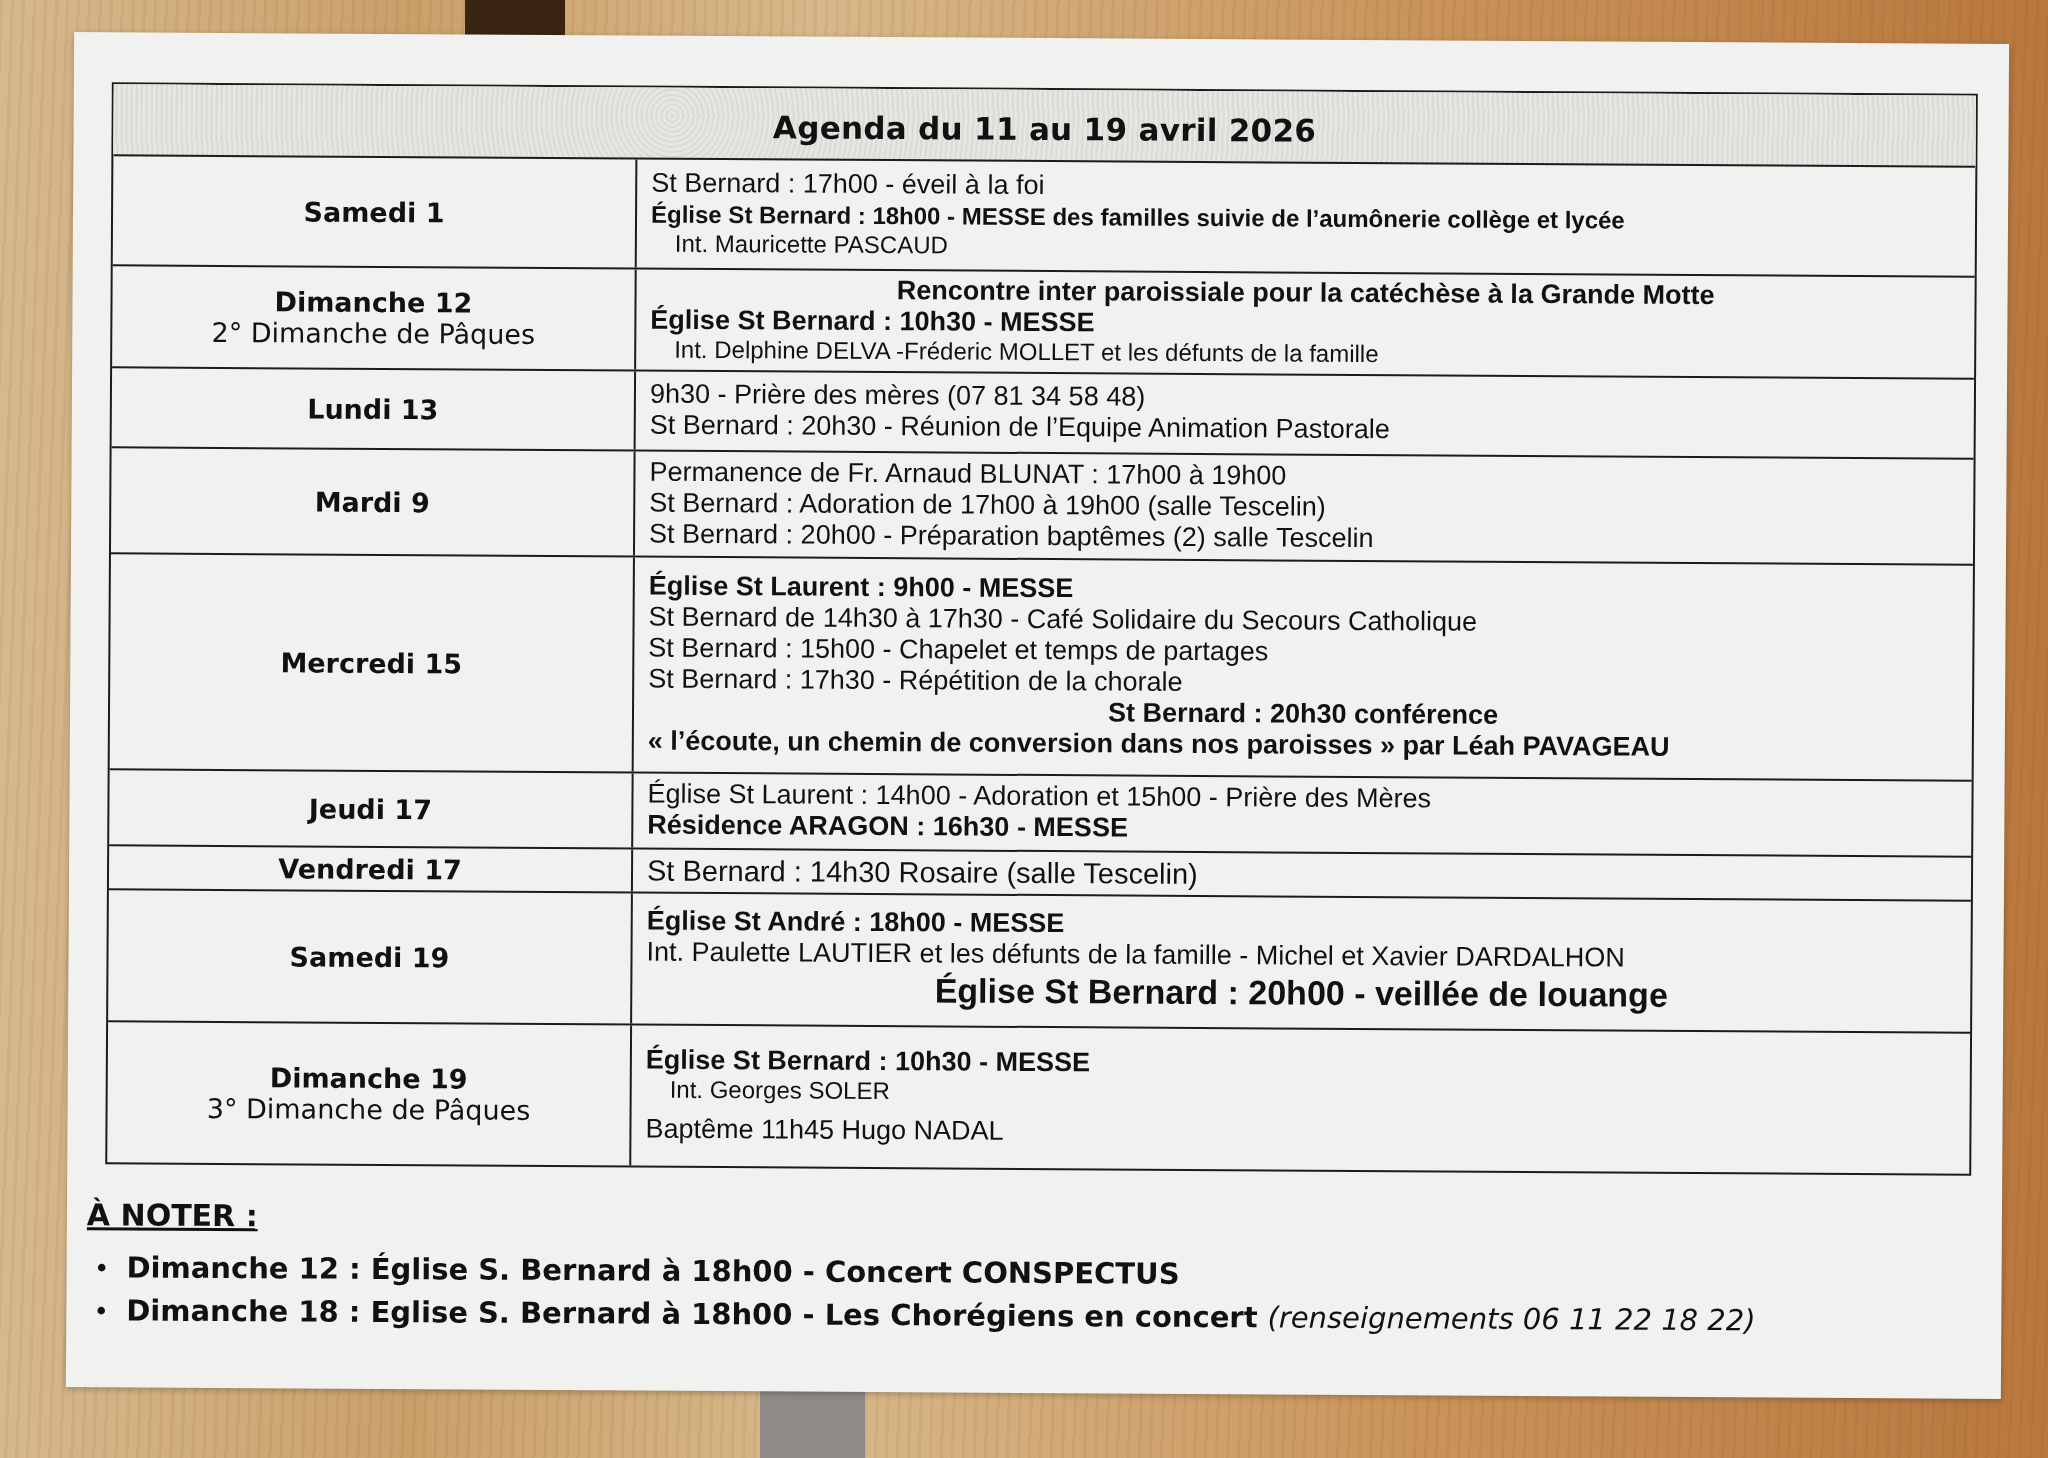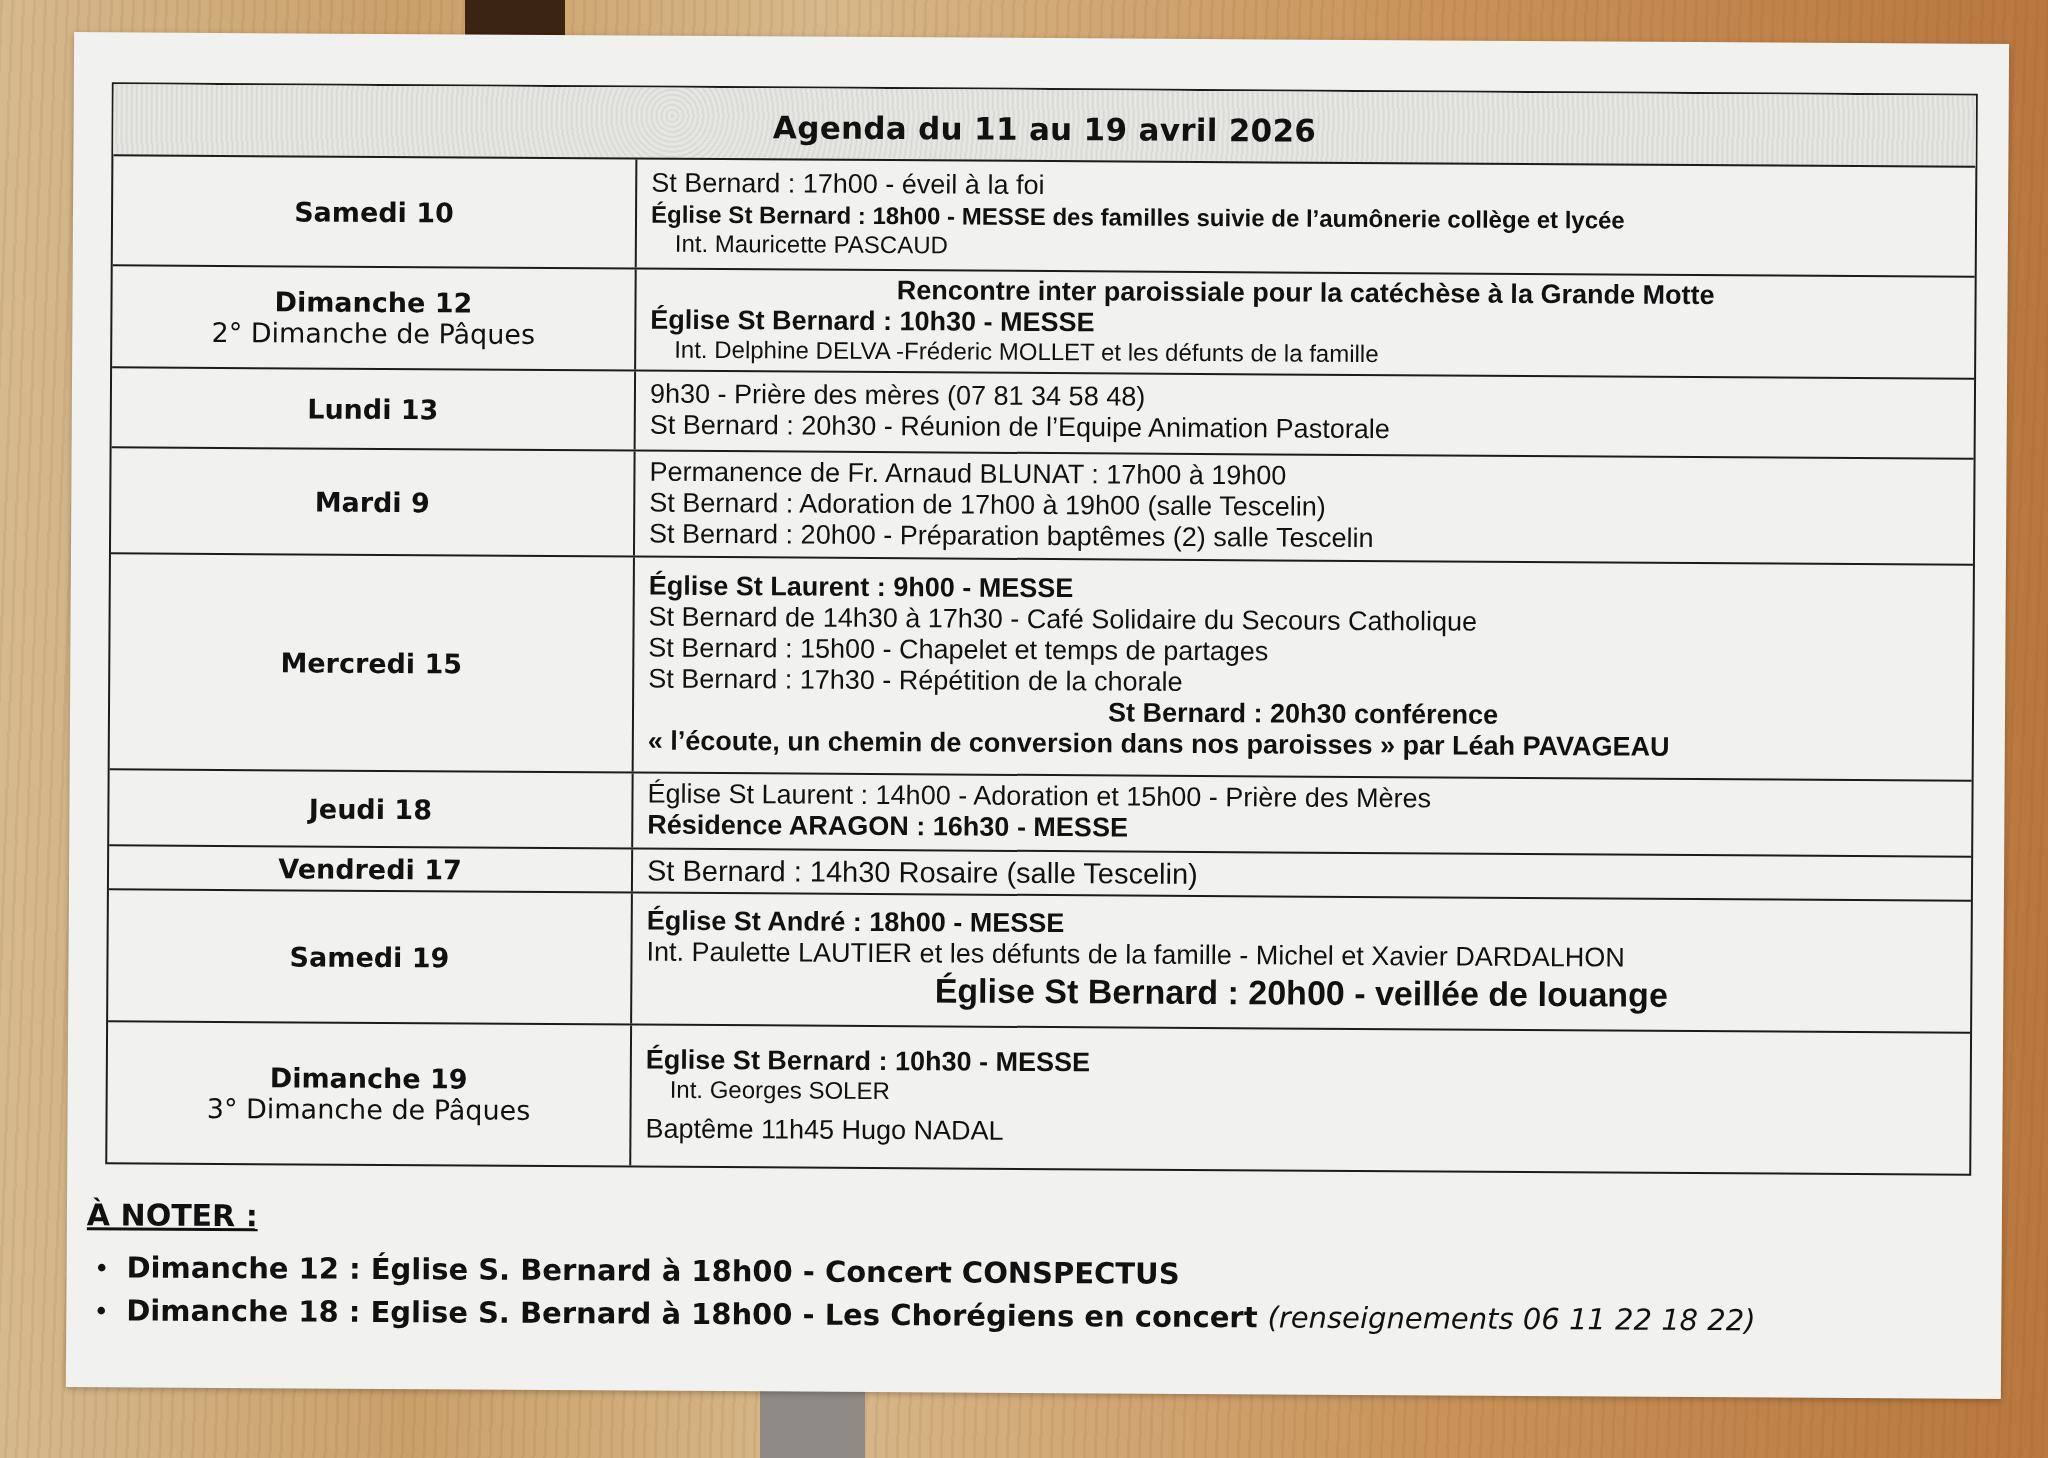--- a/index.html
+++ b/index.html
@@ -118,21 +118,21 @@
 <div class="bench-gap-bottom"></div>
 
 <div class="paper">
   <div class="agenda">
     <div class="agenda-title-row">
       <span class="agenda-title">Agenda du 11 au 19 avril 2026</span>
     </div>
 
     <div class="row" style="height:108px">
       <div class="day-cell">
-        <span class="day-name">Samedi 10</span>
+        <span class="day-name">Samedi 1</span>
       </div>
       <div class="events-cell">
         <div class="line">St Bernard : 17h00 - éveil à la foi</div>
         <div class="line bold" style="font-size:24px">Église St Bernard : 18h00 - MESSE des familles suivie de l’aumônerie collège et lycée</div>
         <div class="line indent">Int. Mauricette PASCAUD</div>
       </div>
     </div>
 
     <div class="row" style="height:100px">
       <div class="day-cell">
@@ -176,21 +176,21 @@
         <div class="line">St Bernard de 14h30 à 17h30 - Café Solidaire du Secours Catholique</div>
         <div class="line">St Bernard : 15h00 - Chapelet et temps de partages</div>
         <div class="line">St Bernard : 17h30 - Répétition de la chorale</div>
         <div class="line bold center">St Bernard : 20h30 conférence</div>
         <div class="line bold">« l’écoute, un chemin de conversion dans nos paroisses » par Léah PAVAGEAU</div>
       </div>
     </div>
 
     <div class="row" style="height:74px">
       <div class="day-cell">
-        <span class="day-name">Jeudi 18</span>
+        <span class="day-name">Jeudi 17</span>
       </div>
       <div class="events-cell">
         <div class="line">Église St Laurent : 14h00 - Adoration et 15h00 - Prière des Mères</div>
         <div class="line bold">Résidence ARAGON : 16h30 - MESSE</div>
       </div>
     </div>
 
     <div class="row" style="height:42px">
       <div class="day-cell">
         <span class="day-name">Vendredi 17</span>

